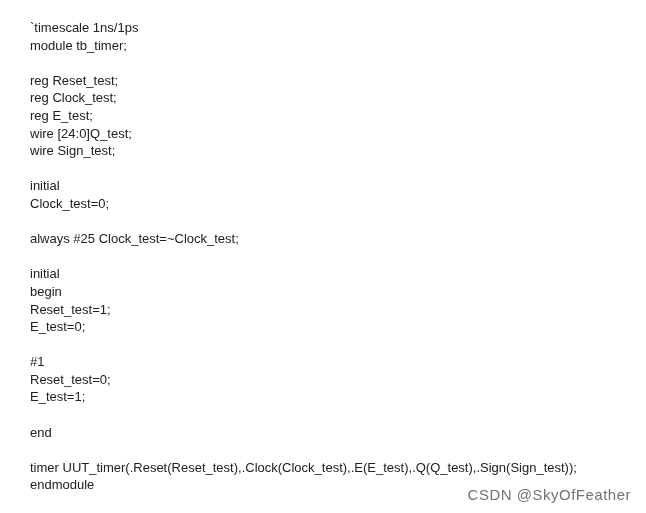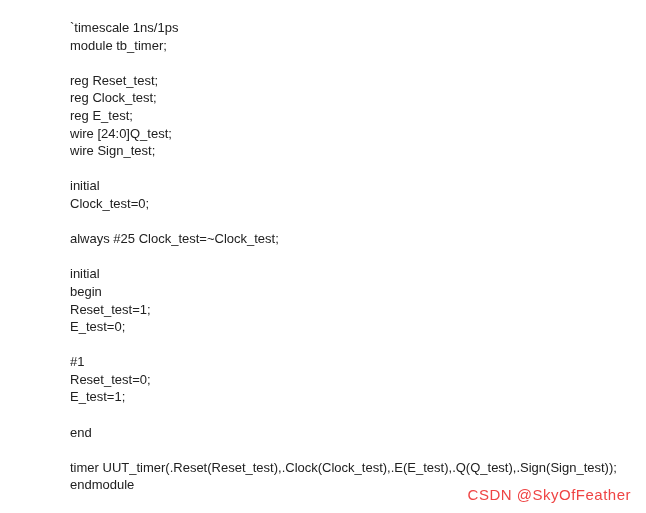--- a/index.html
+++ b/index.html
@@ -11,21 +11,20 @@
     height: 513px;
     background: #ffffff;
     position: relative;
     overflow: hidden;
     font-family: "Liberation Sans", "DejaVu Sans", sans-serif;
   }
   .page {
     position: absolute;
     inset: 0;
     background: #ffffff;
-    margin-left: 40px;
   }
   .code-block {
     position: absolute;
     left: 30px;
     top: 19px;
     margin: 0;
     font-family: "Liberation Sans", "DejaVu Sans", sans-serif;
     font-size: 13px;
     line-height: 17.6px;
     color: #212121;
@@ -35,21 +34,21 @@
   .code-line {
     height: 17.6px;
   }
   .watermark {
     position: absolute;
     right: 15px;
     top: 486px;
     font-family: "Liberation Sans", "DejaVu Sans", sans-serif;
     font-size: 15px;
     letter-spacing: 0.5px;
-    color: #ef4444;
+    color: #737373;
     white-space: nowrap;
   }
 </style>
 </head>
 <body>
 
 <div class="page">
   <pre class="code-block" id="code-block"><div class="code-line">`timescale 1ns/1ps</div><div class="code-line">module tb_timer;</div><div class="code-line">&nbsp;</div><div class="code-line">reg Reset_test;</div><div class="code-line">reg Clock_test;</div><div class="code-line">reg E_test;</div><div class="code-line">wire [24:0]Q_test;</div><div class="code-line">wire Sign_test;</div><div class="code-line">&nbsp;</div><div class="code-line">initial</div><div class="code-line">Clock_test=0;</div><div class="code-line">&nbsp;</div><div class="code-line">always #25 Clock_test=~Clock_test;</div><div class="code-line">&nbsp;</div><div class="code-line">initial</div><div class="code-line">begin</div><div class="code-line">Reset_test=1;</div><div class="code-line">E_test=0;</div><div class="code-line">&nbsp;</div><div class="code-line">#1</div><div class="code-line">Reset_test=0;</div><div class="code-line">E_test=1;</div><div class="code-line">&nbsp;</div><div class="code-line">end</div><div class="code-line">&nbsp;</div><div class="code-line">timer UUT_timer(.Reset(Reset_test),.Clock(Clock_test),.E(E_test),.Q(Q_test),.Sign(Sign_test));</div><div class="code-line">endmodule</div></pre>
   <div class="watermark">CSDN @SkyOfFeather</div>
 </div>

